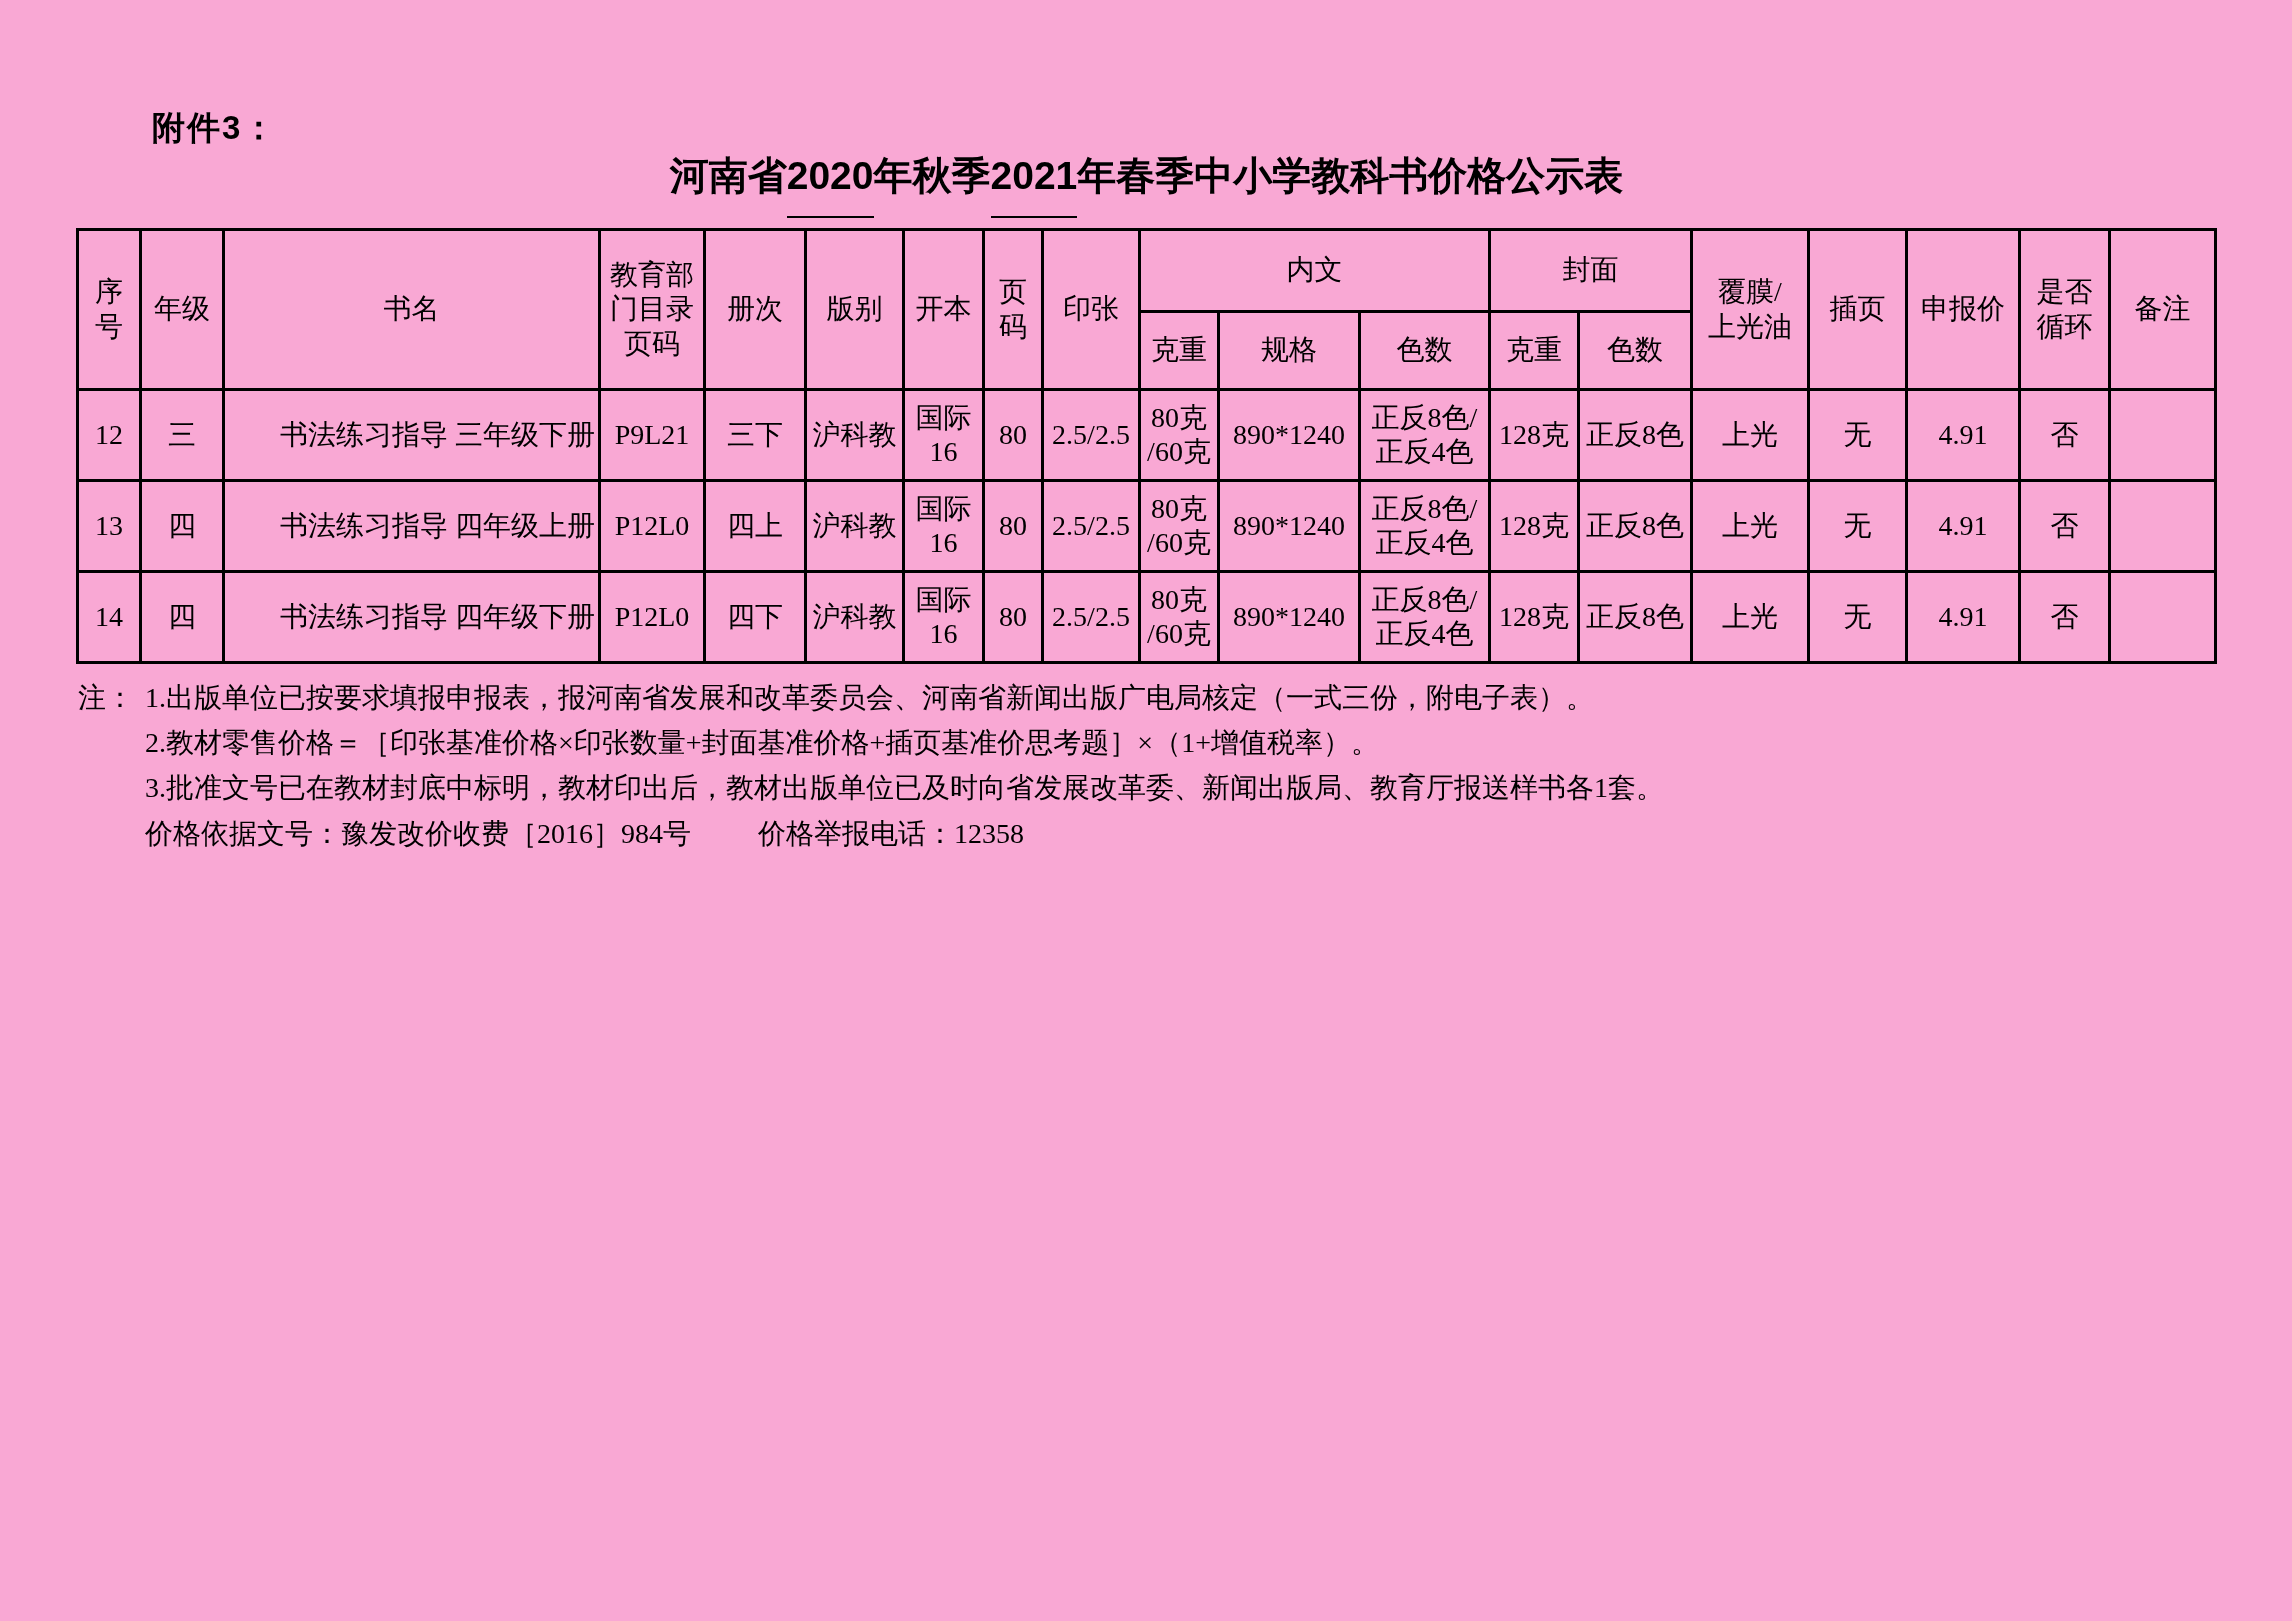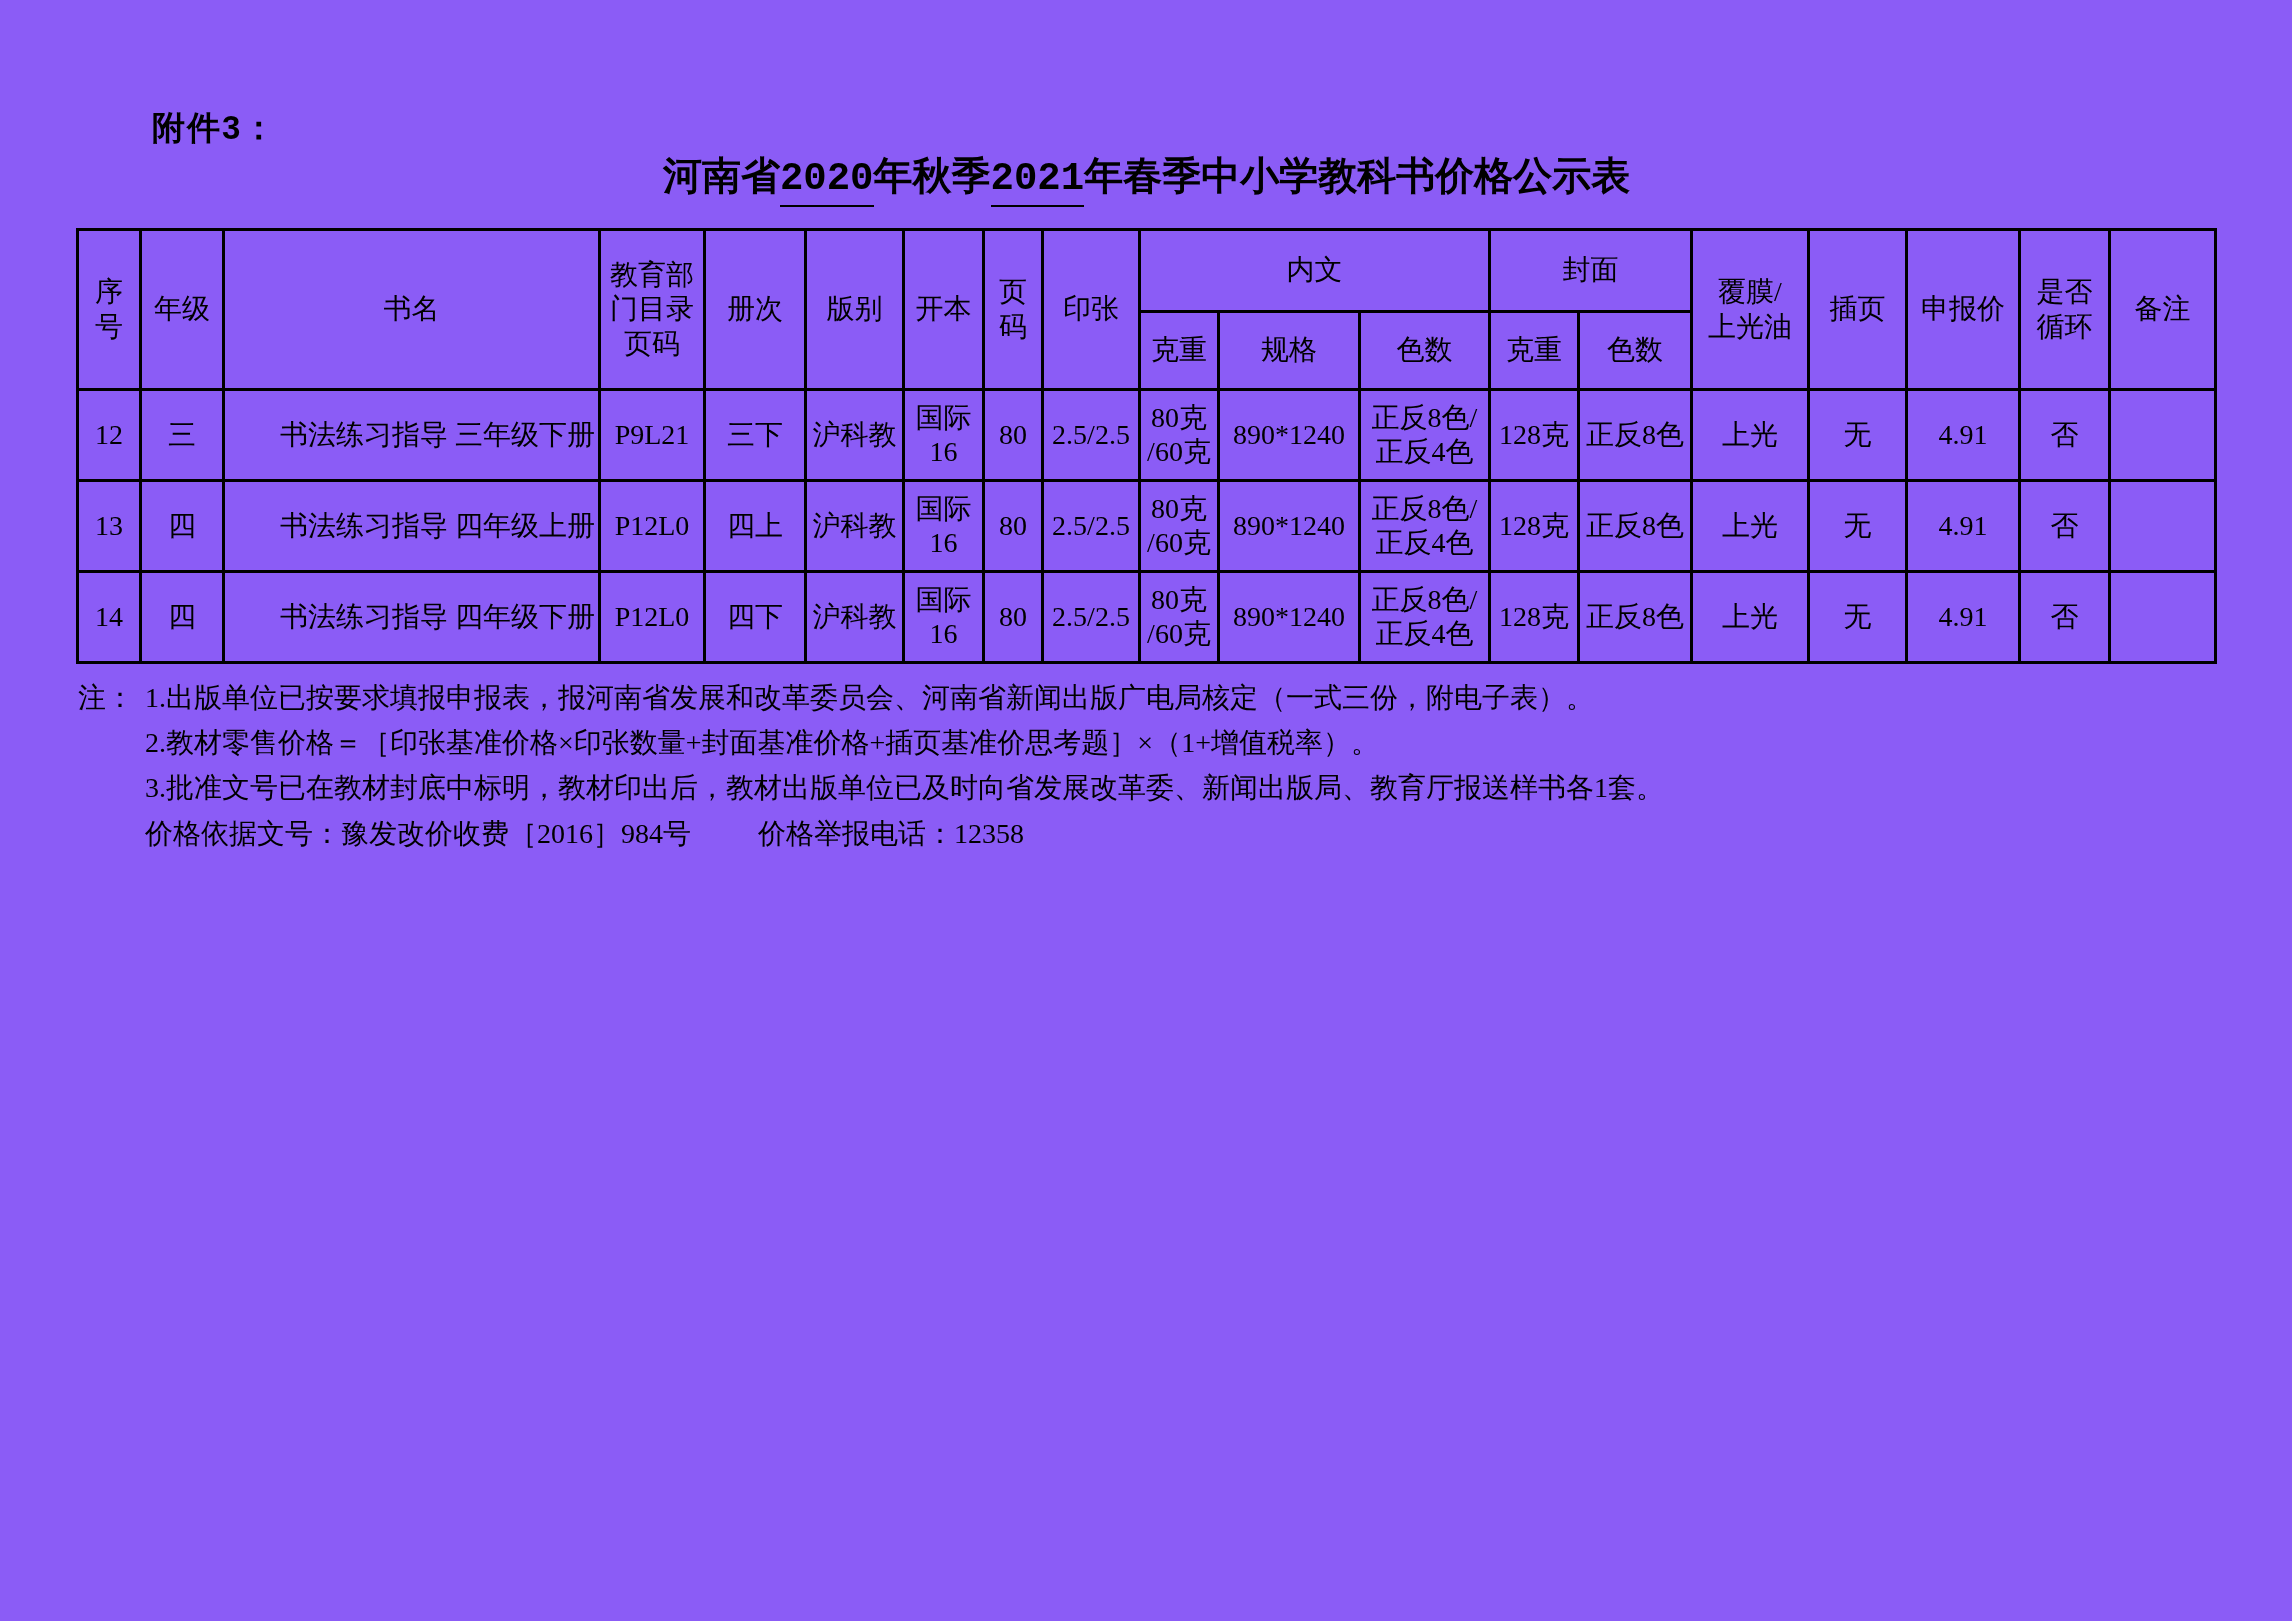--- a/index.html
+++ b/index.html
@@ -1,20 +1,20 @@
 <!DOCTYPE html>
 <html><head>
 <meta charset="utf-8">
 <style>
   html, body { margin: 0; padding: 0; background: #ffffff; }
   .page {
     position: relative;
     width: 2293px;
     height: 1621px;
-    background: #8b5cf6;
+    background: #f9a8d4;
     color: #000000;
     font-family: "Liberation Serif", "DejaVu Serif", serif;
     overflow: hidden;
   }
   .attachment {
     position: absolute;
     left: 152px;
     top: 106px;
     font-family: "Liberation Sans", "DejaVu Sans", sans-serif;
     font-weight: bold;
@@ -27,22 +27,21 @@
     top: 149px;
     width: 2293px;
     text-align: center;
     font-family: "Liberation Sans", "DejaVu Sans", sans-serif;
     font-weight: bold;
     font-size: 39px;
     white-space: nowrap;
   }
   .doc-title .u {
     border-bottom: 2.9px solid #000;
-    padding-bottom: 4px;
-    font-family: Liberation Mono, monospace;
+    padding-bottom: 19px;
   }
   table.price-table {
     position: absolute;
     left: 76px;
     top: 228px;
     border-collapse: collapse;
     table-layout: fixed;
     width: 2139px;
   }
   .price-table th, .price-table td {

